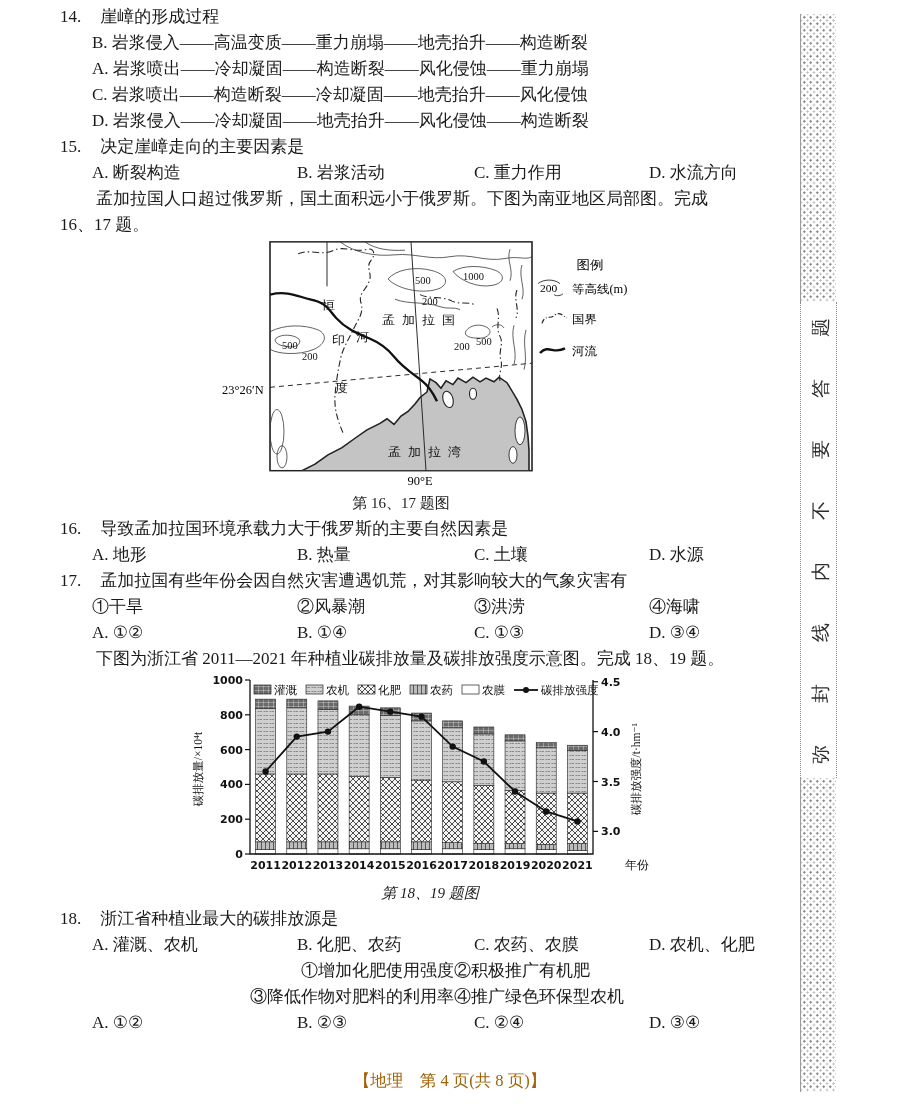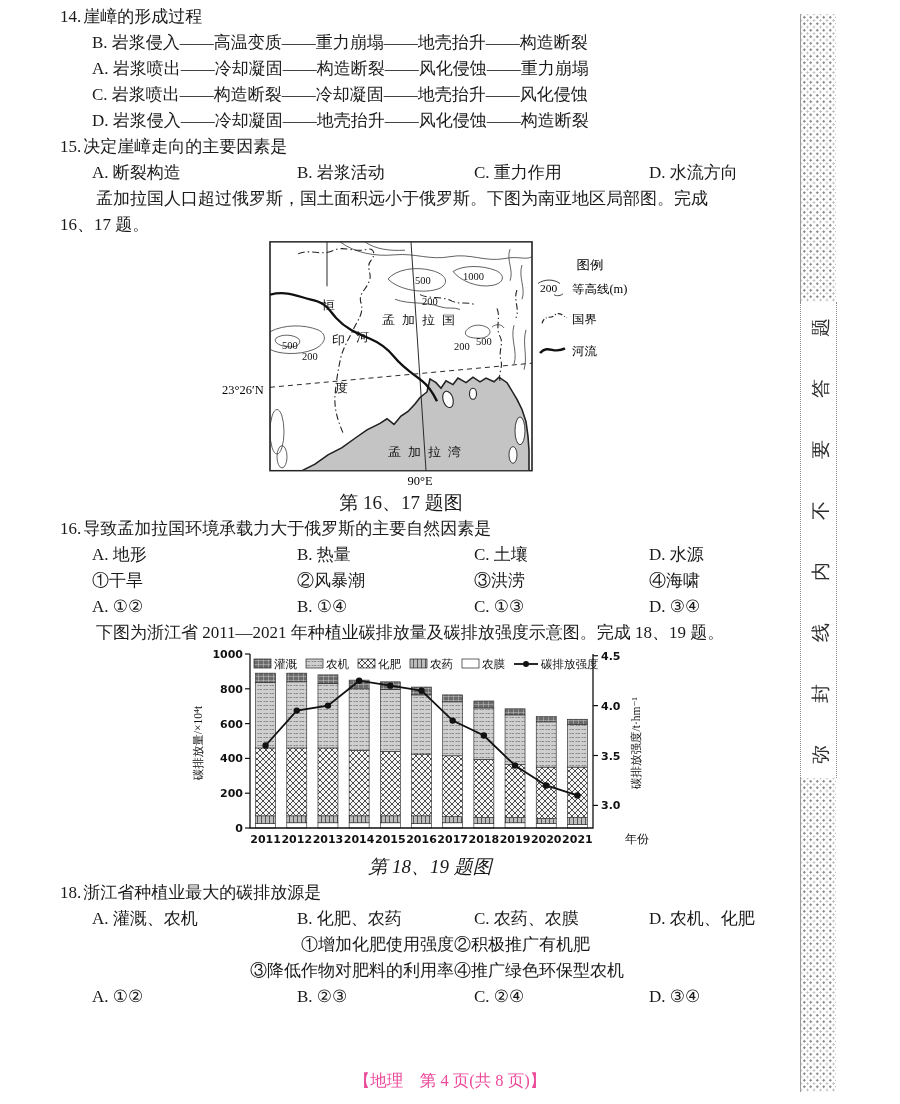--- a/index.html
+++ b/index.html
@@ -1,35 +1,35 @@
 <!DOCTYPE html>
 <html><head>
 <meta charset="utf-8">
 <style>
   html,body{margin:0;padding:0;background:#fff;}
   .page{position:relative;width:900px;height:1104px;background:#fff;overflow:hidden;
         font-family:"Liberation Serif","DejaVu Serif",serif;color:#1a1a1a;}
   .content{position:absolute;left:60px;top:4px;width:732px;font-size:17px;line-height:26px;}
   .qline{white-space:nowrap;}
-  .qnum{margin-right:2px;}
+  .qnum{margin-right:19px;}
   .opts-block{padding-left:32px;}
   .opt4{display:flex;padding-left:32px;}
   .opt4 span{display:block;}
   .opt4 .c1{width:178px;} .opt4 .c2{width:177px;margin-left:27px;} .opt4 .c3{width:175px;}
   .opt2{display:flex;padding-left:32px;text-align:right;}
   .opt2 .w{width:362px;}
   .para{width:684px;text-indent:36px;line-height:26px;}
   .fig{margin:2px 0 2px 0;}
-  .fig-caption{text-align:center;font-size:19px;line-height:22px;}
+  .fig-caption{text-align:center;font-size:15px;line-height:22px;}
   .map-caption{width:262px;margin-left:210px;}
   .chart-caption{width:400px;margin-left:170px;font-style:italic;}
   .map-svg{display:block;margin-left:160px;}
   .chart-svg{display:block;margin-left:128px;font-family:"DejaVu Sans","Liberation Sans",sans-serif;}
   .footer{position:absolute;left:0;top:1070px;width:900px;text-align:center;
-          font-size:16.5px;color:#ec4899;}
+          font-size:16.5px;color:#a16207;}
   
   .dotpat{position:absolute;left:800px;width:35px;
           background-image:radial-gradient(circle,#7d7d7d 1.05px,transparent 1.25px),
                            radial-gradient(circle,#c2c2c2 1.05px,transparent 1.25px);
           background-size:6.5px 6.5px;background-position:0 0,3.25px 3.25px;
           border-left:1px solid #9a9a9a;}
   .strip-top{top:14px;height:288px;}
   .strip-bottom{top:778px;height:314px;}
   .sealbox{position:absolute;left:800px;top:302px;width:35px;height:476px;background:#fff;
            border-left:1px dotted #8a8a8a;border-right:1px dotted #8a8a8a;overflow:visible;}
@@ -158,20 +158,23 @@
     <div class="qline">
       <span class="qnum">16.</span><span>导致孟加拉国环境承载力大于俄罗斯的主要自然因素是</span>
     </div>
     <div class="opt4">
       <span class="c1">A. 地形</span>
       <span class="c2">B. 热量</span>
       <span class="c3">C. 土壤</span>
       <span class="c4">D. 水源</span>
     </div>
 
+    <div class="qline">
+      <span class="qnum">17.</span><span>孟加拉国有些年份会因自然灾害遭遇饥荒，对其影响较大的气象灾害有</span>
+    </div>
     <div class="opt4">
       <span class="c1">①干旱</span>
       <span class="c2">②风暴潮</span>
       <span class="c3">③洪涝</span>
       <span class="c4">④海啸</span>
     </div>
     <div class="opt4">
       <span class="c1">A. ①②</span>
       <span class="c2">B. ①④</span>
       <span class="c3">C. ①③</span>

